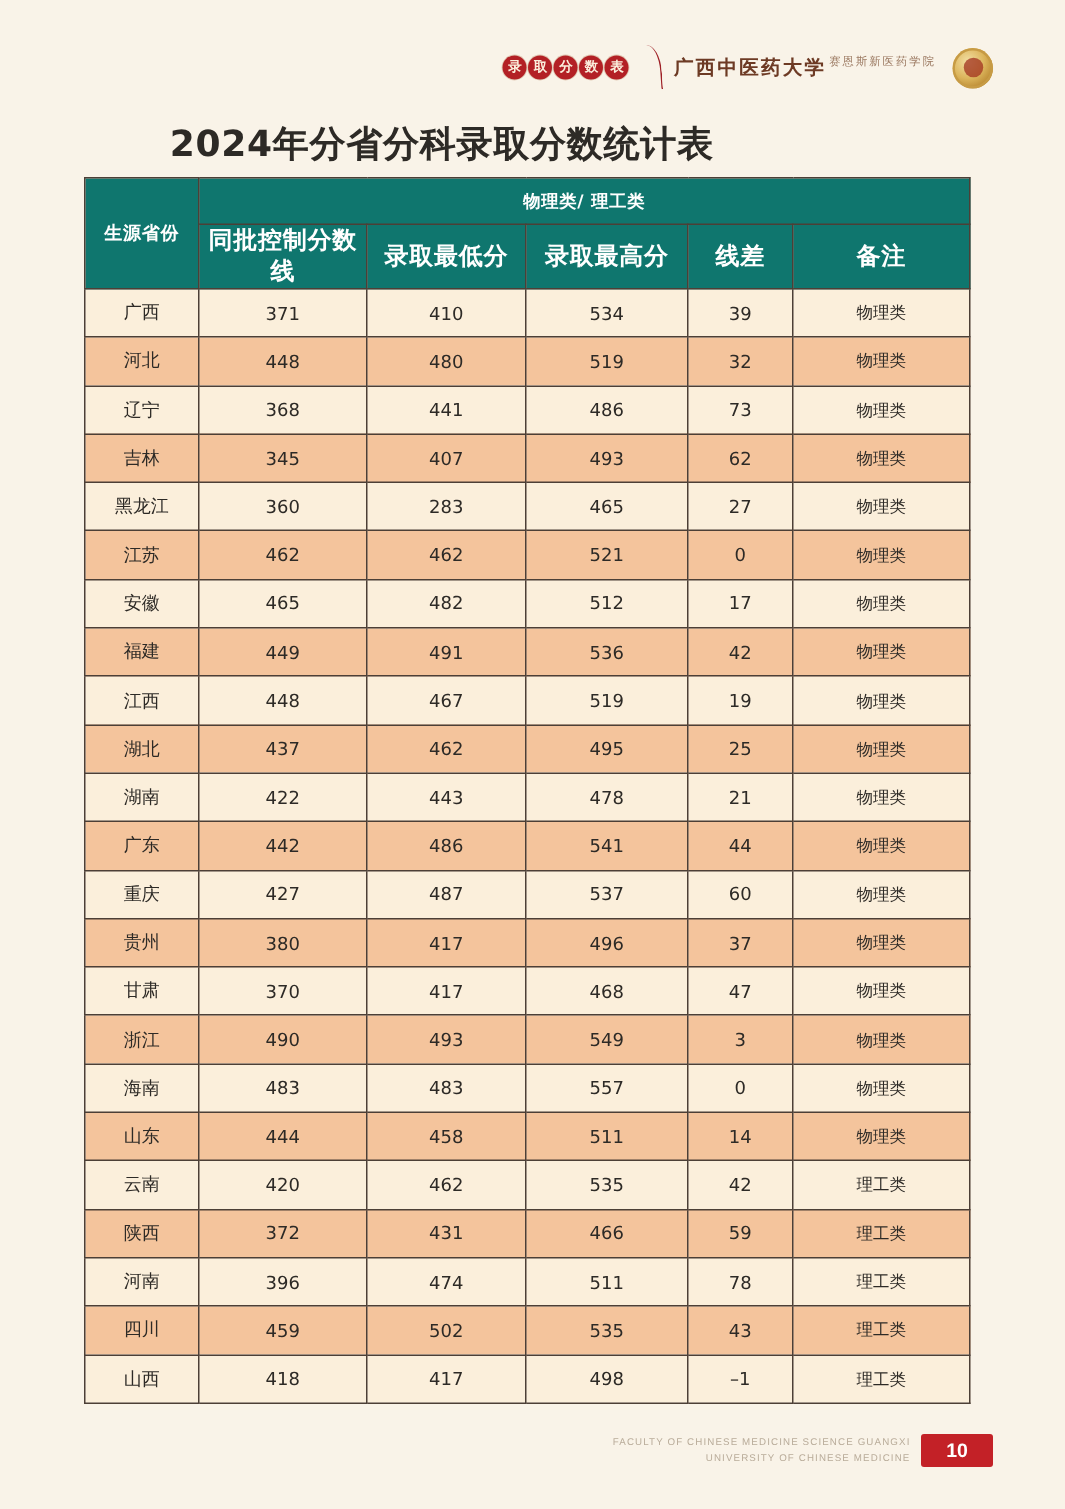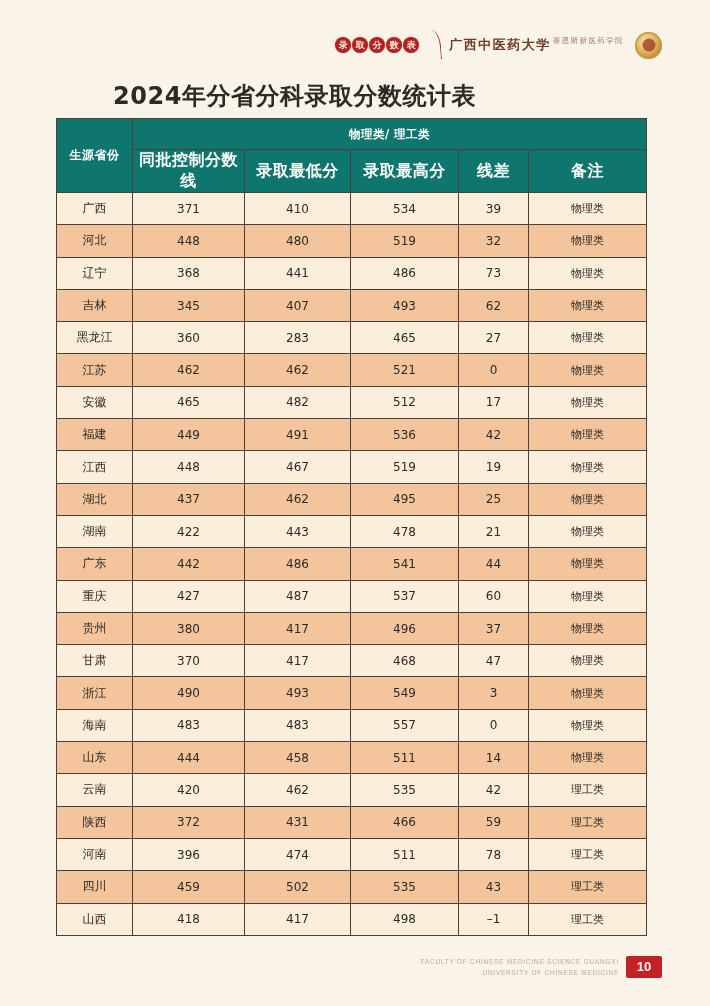--- a/index.html
+++ b/index.html
@@ -164,21 +164,21 @@
   }
   .footer-en {
     text-align: right;
     color: #b9ac9a;
     font-size: 6.5px;
     letter-spacing: .75px;
     line-height: 1.7;
     font-family: "Liberation Sans", sans-serif;
   }
   .page-badge {
-    width: 36px;
+    width: 48px;
     height: 22px;
     background: #c32127;
     color: #ffffff;
     font-size: 13px;
     font-weight: bold;
     display: flex;
     align-items: center;
     justify-content: center;
     border-radius: 2px;
     font-family: "Liberation Sans", sans-serif;

